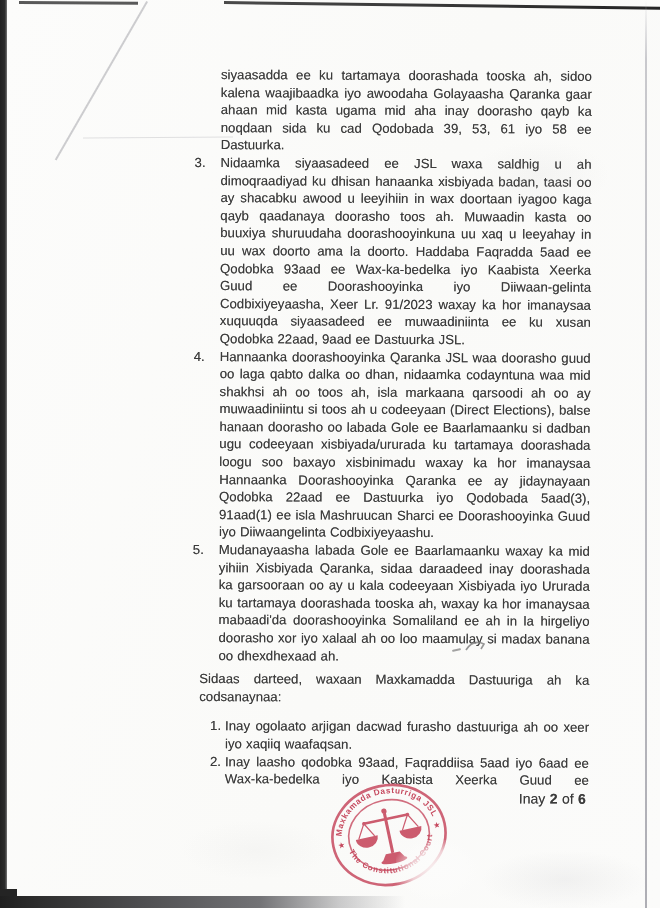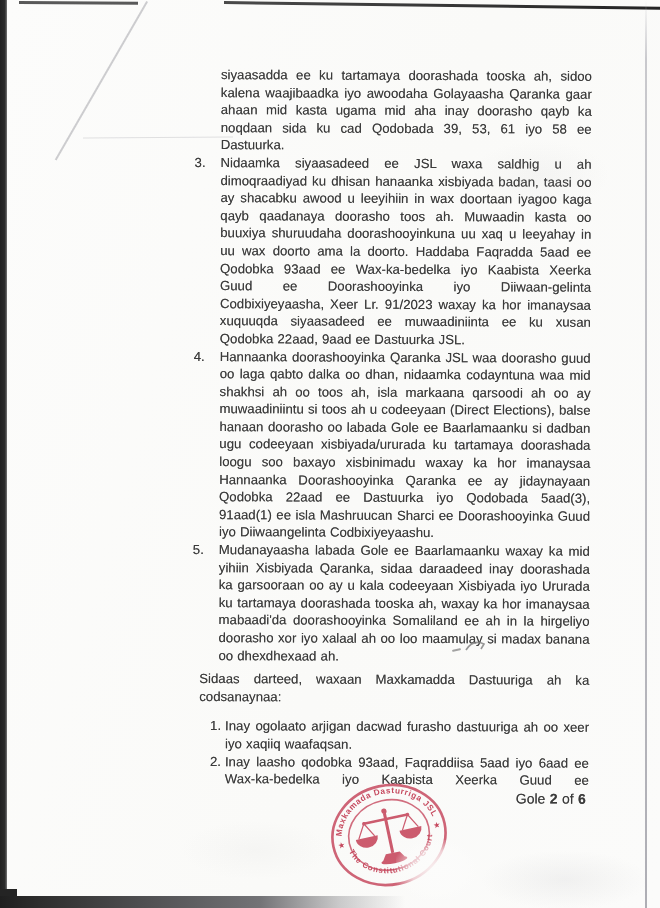--- a/index.html
+++ b/index.html
@@ -94,21 +94,21 @@
         <div class="num">1.</div>
         <div class="itext">Inay ogolaato arjigan dacwad furasho dastuuriga ah oo xeer iyo xaqiiq waafaqsan.</div>
       </div>
       <div class="li">
         <div class="num">2.</div>
         <div class="itext justify-last">Inay laasho qodobka 93aad, Faqraddiisa 5aad iyo 6aad ee Wax-ka-bedelka iyo Kaabista Xeerka Guud ee</div>
       </div>
     </div>
 
     <div class="footer">
-      <span>Gole</span>
+      <span>Inay</span>
       <span class="b">2</span>
       <span>of</span>
       <span class="b">6</span>
     </div>
   </div>
 
   <svg class="stamp" viewBox="0 0 142 124">
     <g transform="rotate(-12 70 62)">
       <ellipse cx="70" cy="62" rx="56" ry="49" fill="none" stroke="#c23b52" stroke-width="2.6" opacity="0.85"></ellipse>
       <ellipse cx="70" cy="62" rx="40" ry="34.5" fill="none" stroke="#c23b52" stroke-width="1.6" opacity="0.8"></ellipse>

